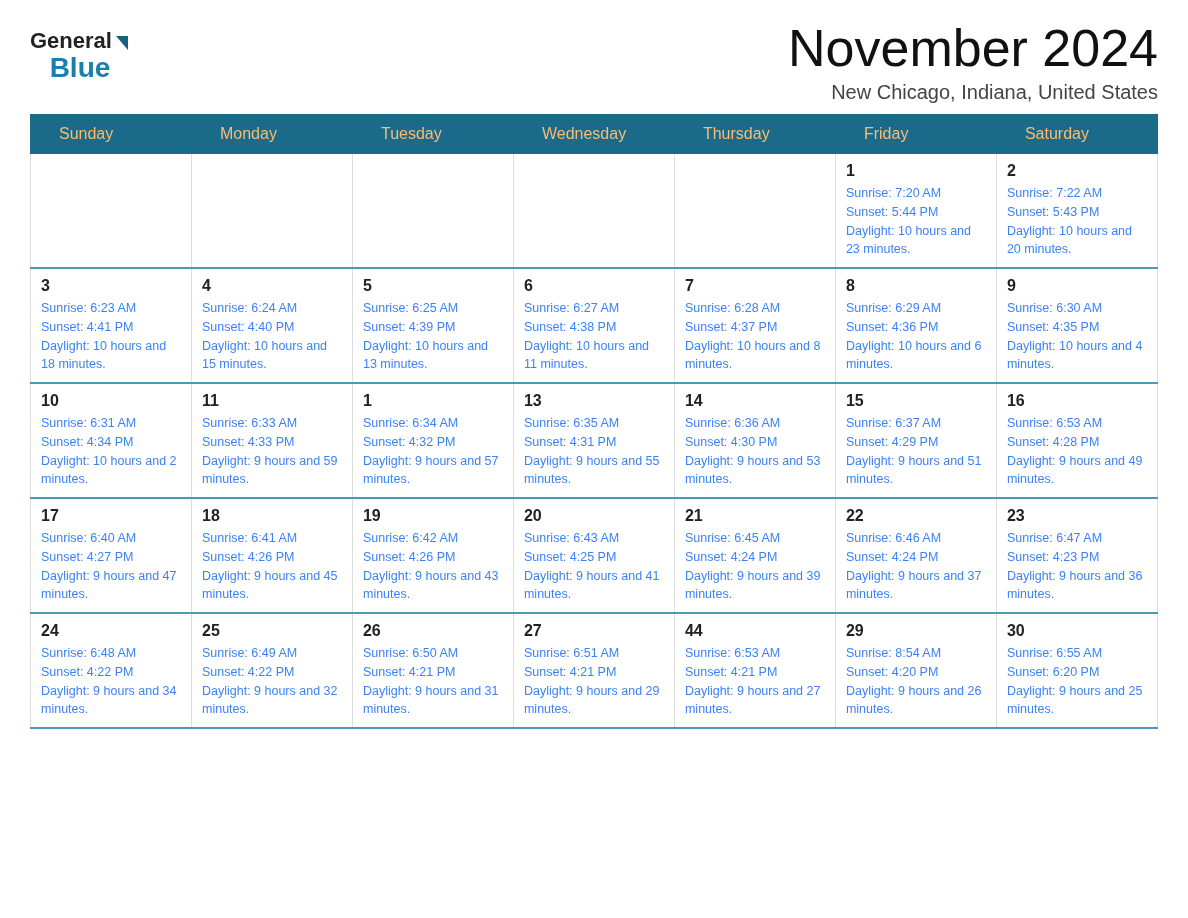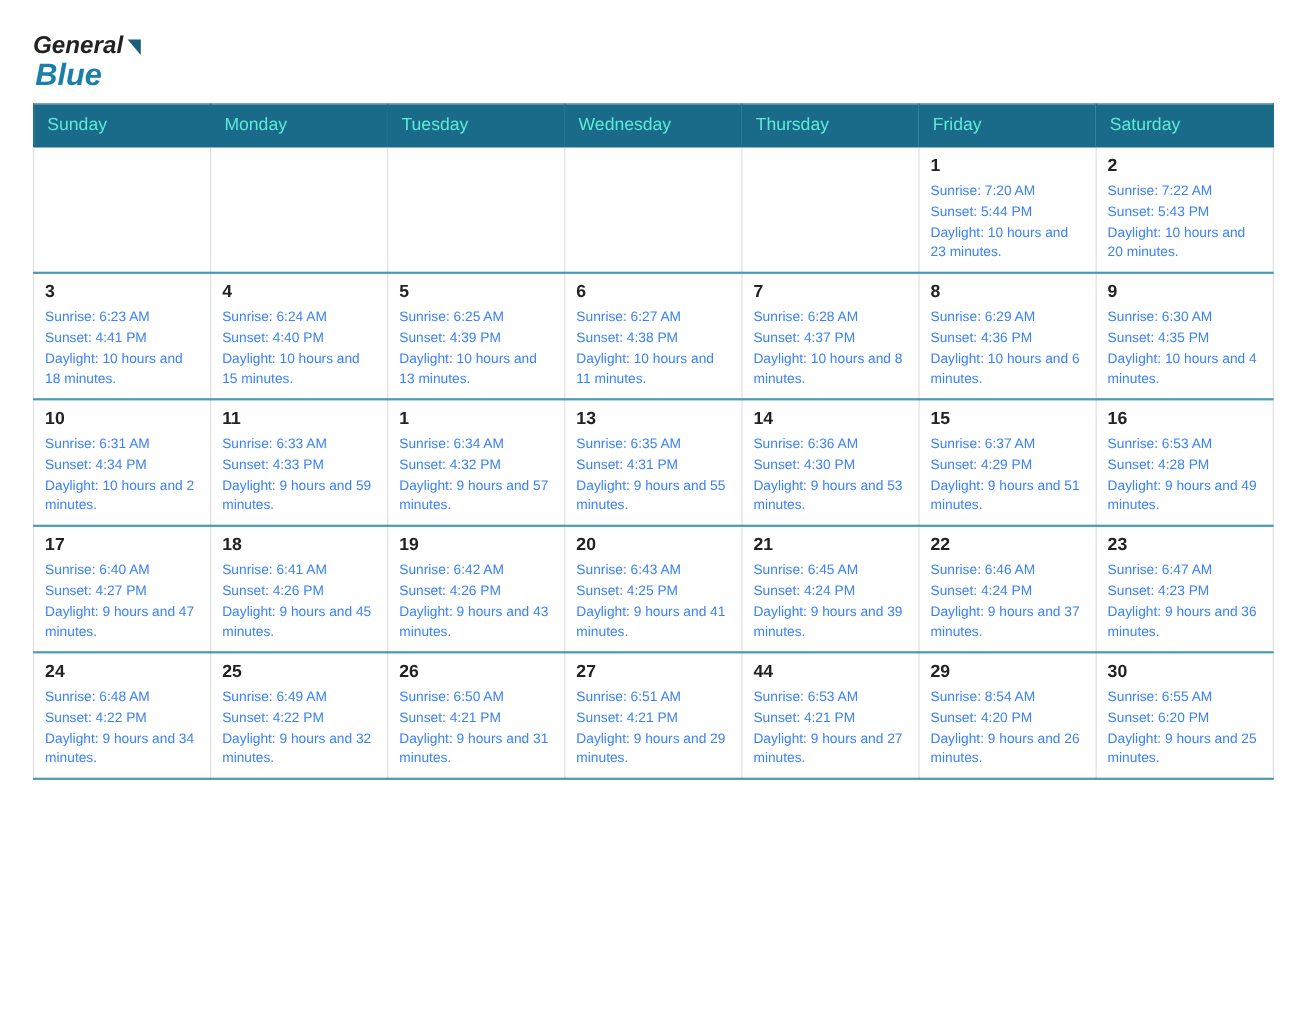--- a/index.html
+++ b/index.html
@@ -13,23 +13,22 @@
     }
     .header {
       display: flex;
       align-items: flex-start;
       justify-content: space-between;
       margin-bottom: 10px;
     }
     .logo {
       display: flex;
       flex-direction: column;
-      align-items: flex-start;
+      align-items: center;
       margin-top: 8px;
-      font-style: italic;
     }
     .logo-text {
       display: flex;
       align-items: center;
       gap: 2px;
     }
     .logo-general {
       font-size: 22px;
       font-weight: bold;
       color: #222;
@@ -65,24 +64,24 @@
     }
     .calendar {
       width: 100%;
       border-collapse: collapse;
       margin-top: 10px;
     }
     .calendar thead tr {
       background-color: #1a6b8a;
     }
     .calendar thead th {
-      color: #5eead4;
+      color: #fdba74;
       font-size: 16px;
       font-weight: normal;
-      padding: 10px 12px;
+      padding: 10px 28px;
       text-align: left;
       border: 1px solid #1a6b8a;
     }
     .calendar tbody tr {
       border-bottom: 2px solid #4a9ab5;
     }
     .calendar tbody td {
       vertical-align: top;
       padding: 8px 10px;
       font-size: 13px;
@@ -111,20 +110,24 @@
 </head>
 <body>
 
 <div class="header">
   <div class="logo">
     <div class="logo-text">
       <span class="logo-general">General</span>
       <div class="logo-arrow"></div>
     </div>
     <span class="logo-blue">Blue</span>
+  </div>
+  <div class="title-block">
+    <div class="month-title">November 2024</div>
+    <div class="location">New Chicago, Indiana, United States</div>
   </div>
 </div>
 
 <table class="calendar">
   <thead>
     <tr>
     <th>Sunday</th>
         <th>Monday</th>
         <th>Tuesday</th>
         <th>Wednesday</th>

